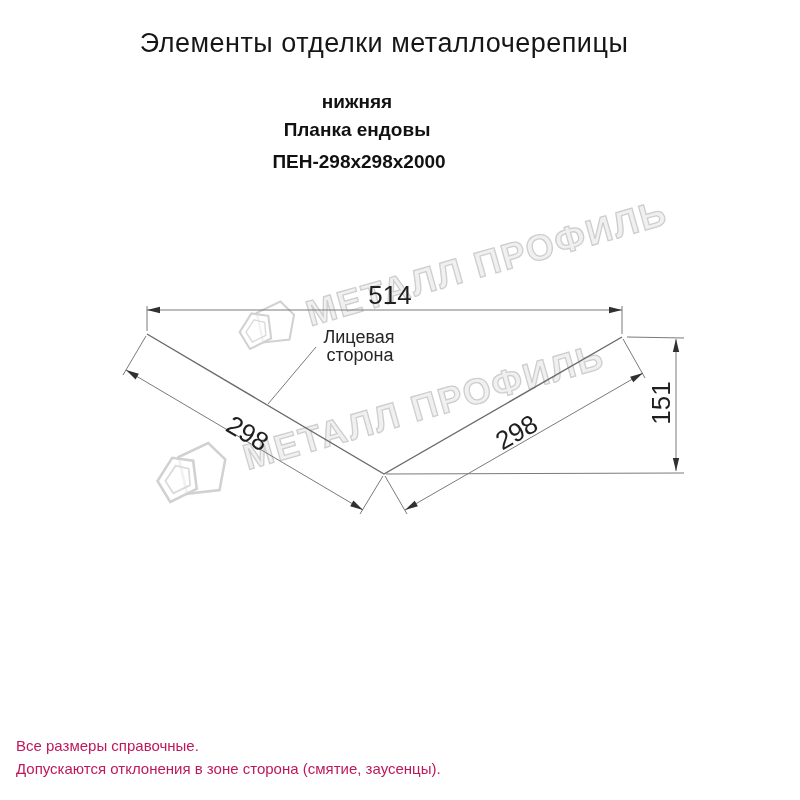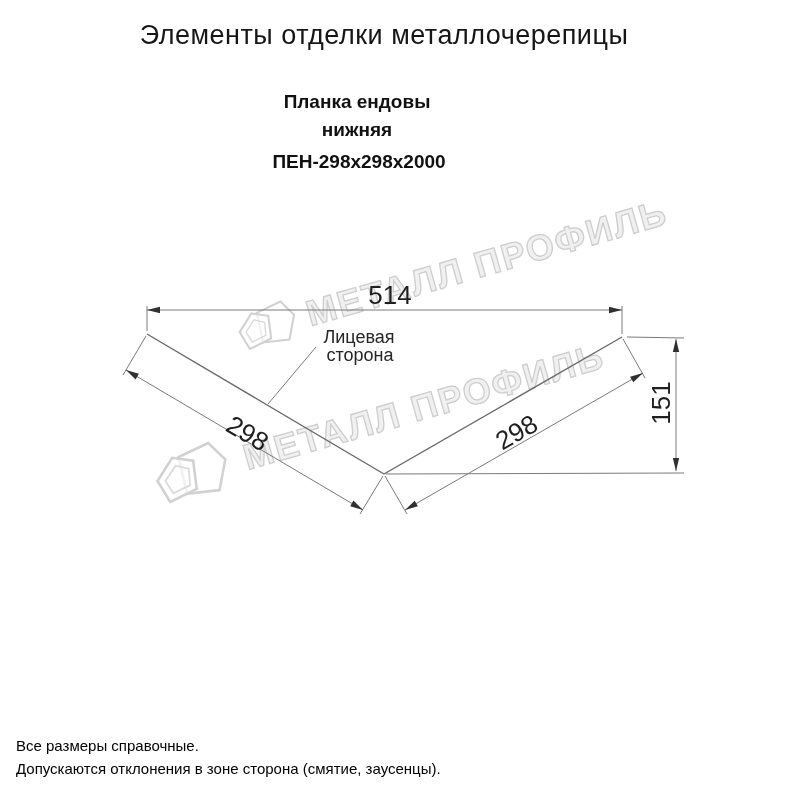--- a/index.html
+++ b/index.html
@@ -5,31 +5,31 @@
   html,body{margin:0;padding:0;}
   body{
     width:800px;height:800px;position:relative;overflow:hidden;
     background:#ffffff;
     font-family:"Liberation Sans","DejaVu Sans",sans-serif;
     color:#141414;
   }
   .abs{position:absolute;}
   .centerx{transform:translateX(-50%);white-space:nowrap;}
   .page-title{
-    top:20px;left:384px;font-size:27px;letter-spacing:.5px;
+    top:28px;left:384px;font-size:27px;letter-spacing:.5px;
     color:#161616;
   }
   .subtitle{
     top:88px;left:357px;font-size:19px;font-weight:bold;
     text-align:center;line-height:28px;color:#111;
   }
   .product-code{
     top:151px;left:359px;font-size:19px;font-weight:bold;color:#111;text-align:center;
   }
-  .footer-note{left:16px;font-size:15px;color:#000000;}
+  .footer-note{left:16px;font-size:15px;color:#be185d;}
   .note1{top:737px;}
   .note2{top:760px;}
   .watermark{
     position:absolute;display:flex;align-items:center;gap:10px;
     transform-origin:0 50%;transform:rotate(-16deg);
     font-weight:bold;font-size:36px;letter-spacing:2px;white-space:nowrap;
     color:#efefef;-webkit-text-stroke:1.3px #c9c9c9;
     opacity:.9;user-select:none;
   }
   .wm1{left:236px;top:312px;}
@@ -40,22 +40,22 @@
   .face-label{font-size:18px;fill:#262626;}
   .thin{stroke:#7a7a7a;stroke-width:1;fill:none;}
   .profile{stroke:#6a6a6a;stroke-width:1.4;fill:none;}
   .arrow{fill:#303030;stroke:none;}
 </style>
 </head>
 <body>
 
 <div class="abs centerx page-title">Элементы отделки металлочерепицы</div>
 <div class="abs centerx subtitle">
+  <div>нижняя</div>
   <div>Планка ендовы</div>
-  <div>нижняя</div>
 </div>
 <div class="abs centerx product-code">ПЕН-298х298х2000</div>
 
 <div class="watermark wm1">
   <svg class="wm-logo" width="64" height="46" viewBox="0 0 74 52">
     <polygon points="30,8 60,3 71,22 58,48 28,43" fill="#ffffff" fill-opacity="0.6" stroke="#cdcdcd" stroke-width="2.4"></polygon>
     <polygon points="5,24 24,7 42,15 38,41 11,46" fill="#ffffff" fill-opacity="0.7" stroke="#cdcdcd" stroke-width="2.4"></polygon>
     <polygon points="12,26 25,15 36,21 33,36 16,39" fill="none" stroke="#d6d6d6" stroke-width="1.6"></polygon>
   </svg>
   <span>МЕТАЛЛ ПРОФИЛЬ</span>

